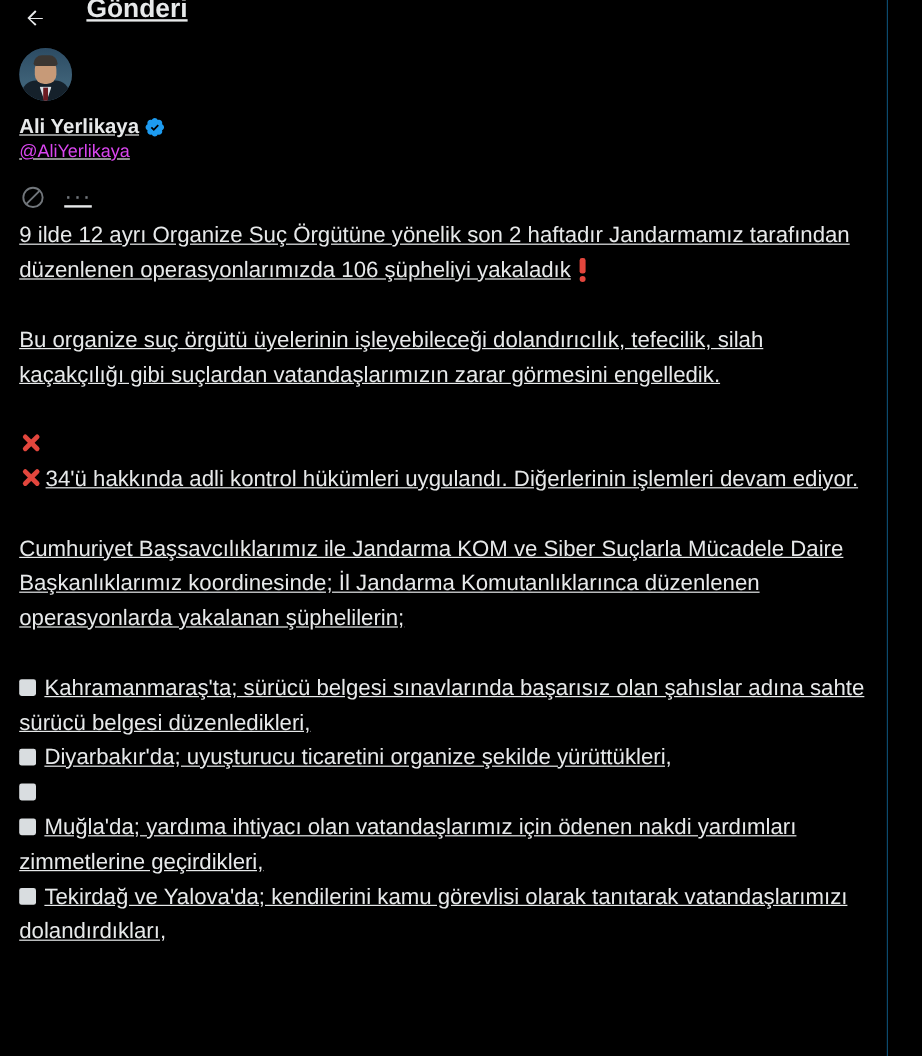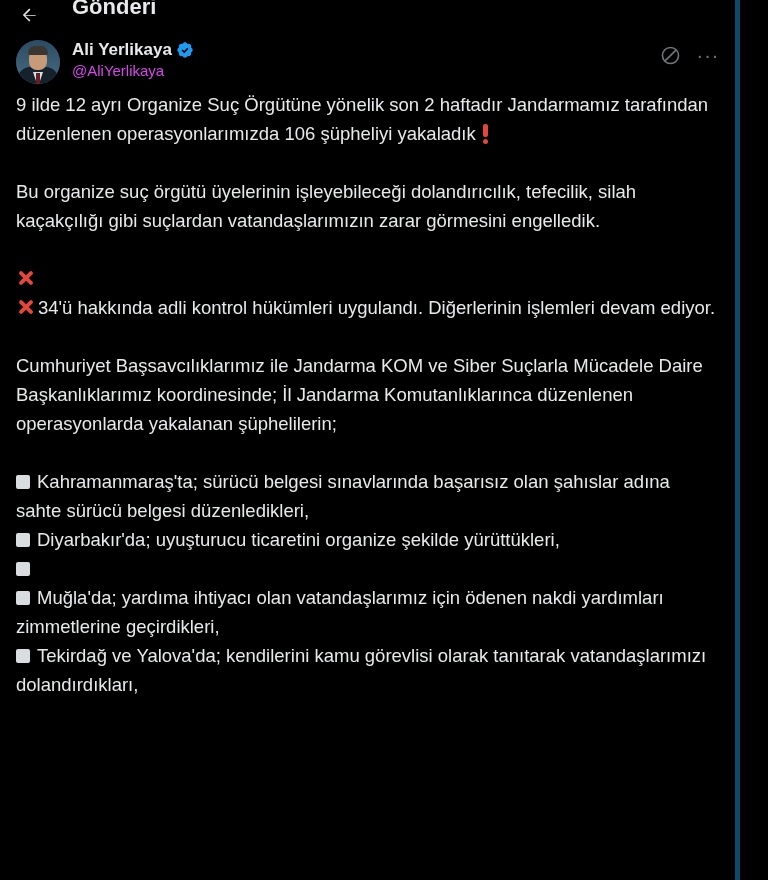--- a/index.html
+++ b/index.html
@@ -20,21 +20,22 @@
     color: #e7e9ea;
     overflow: hidden;
   }
   .content-col {
     position: absolute;
     left: 0;
     top: 0;
     width: 740px;
     height: 880px;
     background: #000000;
-    border-right: 5px solid #0c4a6e;
+    border-right: 1px solid #0c4a6e;
+    text-decoration: underline;
   }
   .right-gutter {
     position: absolute;
     left: 741px;
     top: 0;
     width: 27px;
     height: 880px;
     background: #000000;
   }
   
@@ -67,20 +68,21 @@
   }
   
   .tweet {
     padding: 8px 16px 0 16px;
   }
   .tweet-head {
     display: flex;
     align-items: flex-start;
     gap: 12px;
     padding-top: 2px;
+    flex-direction: column;
   }
   .avatar {
     width: 44px;
     height: 44px;
     border-radius: 50%;
     flex: none;
     overflow: hidden;
     background: #1b2b3a;
     position: relative;
   }

